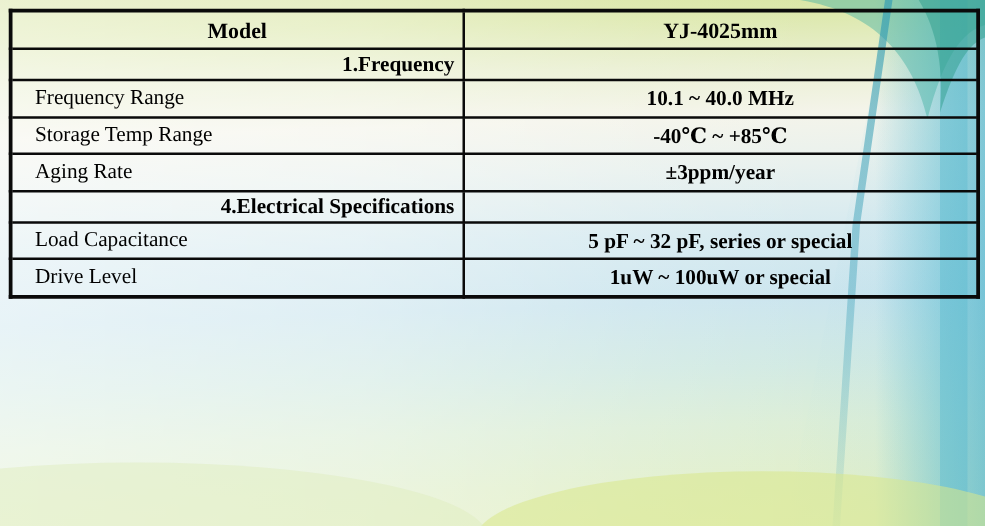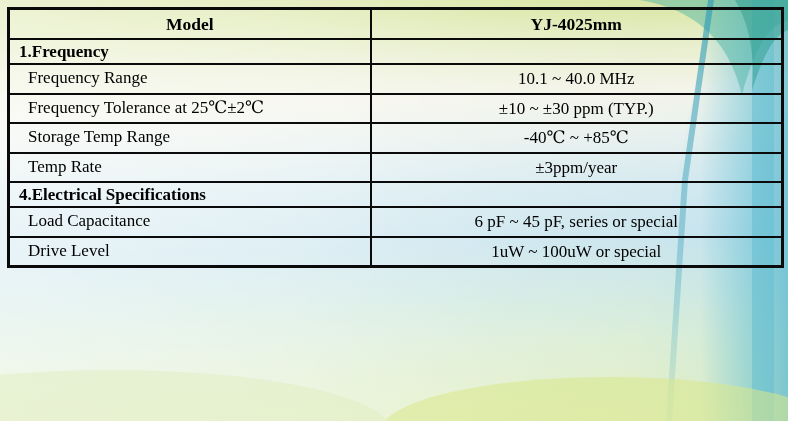--- a/index.html
+++ b/index.html
@@ -21,27 +21,27 @@
   .bg-art{position:absolute;inset:0;z-index:2;}
   table.spec{
     position:absolute;left:7px;top:7px;z-index:3;
     width:774px;border-collapse:collapse;table-layout:fixed;
     border:3px solid #0a0a0a;
   }
   col.c1{width:362px;}
   col.c2{width:412px;}
   td,th{border:2px solid #0a0a0a;padding:1px 6px;font-size:17px;font-weight:normal;vertical-align:middle;background:transparent;}
   tr.hdr td{height:26px;font-weight:bold;text-align:center;font-size:17.5px;}
-  tr.sect td{height:21px;}
+  tr.sect td{height:21px;text-align:right;}
   tr.item td{height:24px;}
   td.section-title{font-weight:bold;padding-left:9px;}
   td.cell-label{text-align:left;padding-left:18px;}
   td.cell-value{text-align:center;}
   td.cell-label .inner{display:inline-block;max-width:330px;line-height:1.45;text-align:right;}
-  td.cell-value .inner{display:inline-block;max-width:336px;line-height:1.5;}
+  td.cell-value .inner{display:inline-block;max-width:336px;line-height:1.5;font-weight:bold;}
 </style>
 </head>
 <body>
 
 <div class="canvas">
 
   <div class="white-fade"></div>
 
   <svg class="bg-art" width="788" height="421" viewBox="0 0 788 421" preserveAspectRatio="none" aria-hidden="true">
     <defs>
@@ -84,38 +84,34 @@
         </tr>
         <tr class="sect">
           <td class="section-title">1.Frequency</td>
           <td class="section-empty"></td>
         </tr>
         <tr class="item">
           <td class="cell-label"><span class="inner">Frequency Range</span></td>
           <td class="cell-value"><span class="inner">10.1 ~ 40.0 MHz</span></td>
         </tr>
         <tr class="item">
-          <td class="cell-label"><span class="inner">Frequency Tolerance at 25℃±2℃</span></td>
-          <td class="cell-value"><span class="inner">±10 ~ ±30 ppm (TYP.)</span></td>
-        </tr>
-        <tr class="item">
           <td class="cell-label"><span class="inner">Storage Temp Range</span></td>
           <td class="cell-value"><span class="inner">-40℃ ~ +85℃</span></td>
         </tr>
         <tr class="item">
-          <td class="cell-label"><span class="inner">Temp Rate</span></td>
+          <td class="cell-label"><span class="inner">Aging Rate</span></td>
           <td class="cell-value"><span class="inner">±3ppm/year</span></td>
         </tr>
         <tr class="sect">
           <td class="section-title">4.Electrical Specifications</td>
           <td class="section-empty"></td>
         </tr>
         <tr class="item">
           <td class="cell-label"><span class="inner">Load Capacitance</span></td>
-          <td class="cell-value"><span class="inner">6 pF ~ 45 pF, series or special</span></td>
+          <td class="cell-value"><span class="inner">5 pF ~ 32 pF, series or special</span></td>
         </tr>
         <tr class="item">
           <td class="cell-label"><span class="inner">Drive Level</span></td>
           <td class="cell-value"><span class="inner">1uW ~ 100uW or special</span></td>
         </tr>
       </tbody>
   </table>
 
 </div>
 

